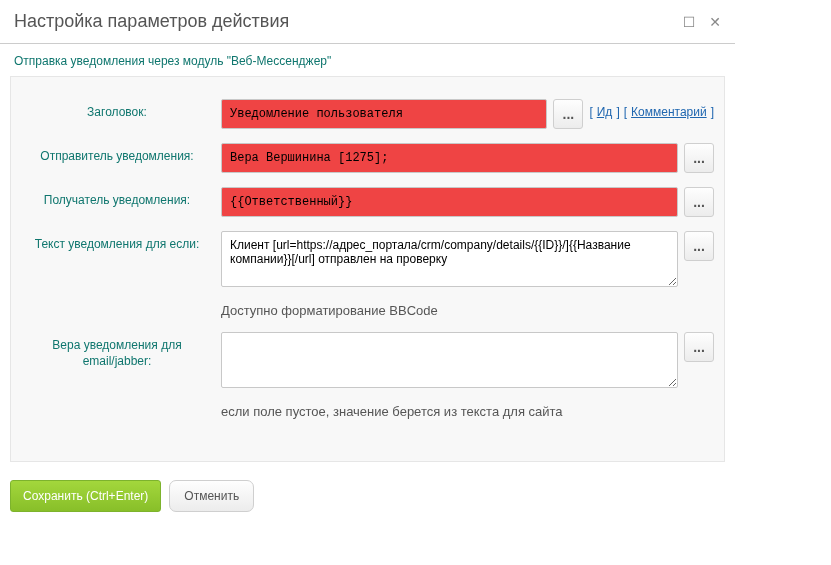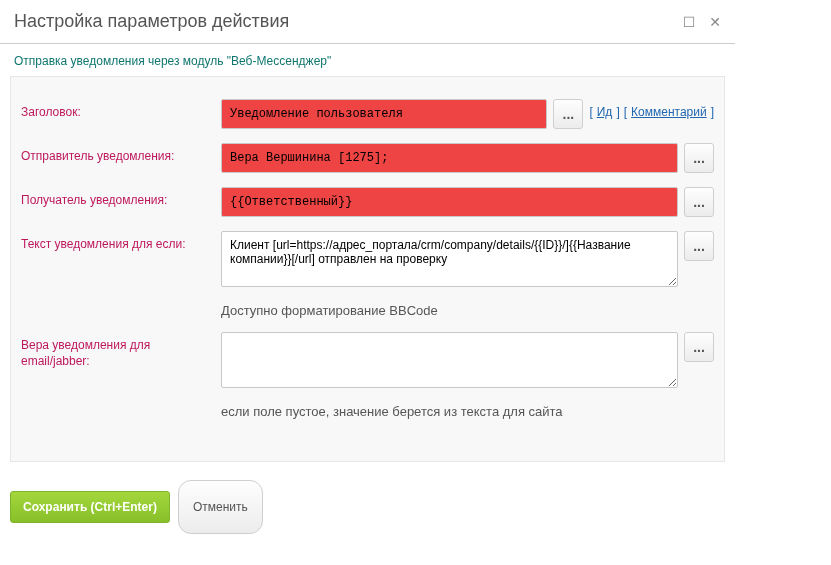--- a/index.html
+++ b/index.html
@@ -47,24 +47,24 @@
     margin: 0 10px 14px 10px;
     padding: 22px 10px 28px 10px;
   }
   .form-row {
     display: flex;
     align-items: flex-start;
     margin-bottom: 14px;
   }
   .form-row .label {
     width: 200px;
-    text-align: left;
+    text-align: center;
     padding-right: 8px;
     padding-top: 6px;
-    color: #be185d;
+    color: #0f766e;
     font-size: 12px;
     line-height: 1.3;
   }
   .form-row .field {
     flex: 1;
     display: flex;
     align-items: flex-start;
     gap: 6px;
   }
   .input-col {
@@ -140,33 +140,33 @@
   .footer {
     padding: 4px 10px 14px;
     display: flex;
     gap: 8px;
     align-items: center;
   }
   .btn-save {
     background: linear-gradient(#a3d73c,#88bf29);
     border: 1px solid #7db32d;
     color: #fff;
-    font-weight: bold;
+    font-weight: normal;
     font-size: 12px;
     padding: 8px 12px;
     border-radius: 3px;
     cursor: pointer;
   }
   .btn-cancel {
     background: linear-gradient(#fefefe,#ececec);
     border: 1px solid #cfcfcf;
     color: #555;
     font-size: 12px;
-    padding: 19px 14px;
-    border-radius: 13px;
+    padding: 8px 14px;
+    border-radius: 7px;
     cursor: pointer;
   }
 </style>
 </head>
 <body>
 
 <div class="dialog">
 
   <div class="title-bar">
     <div class="title">Настройка параметров действия</div>

